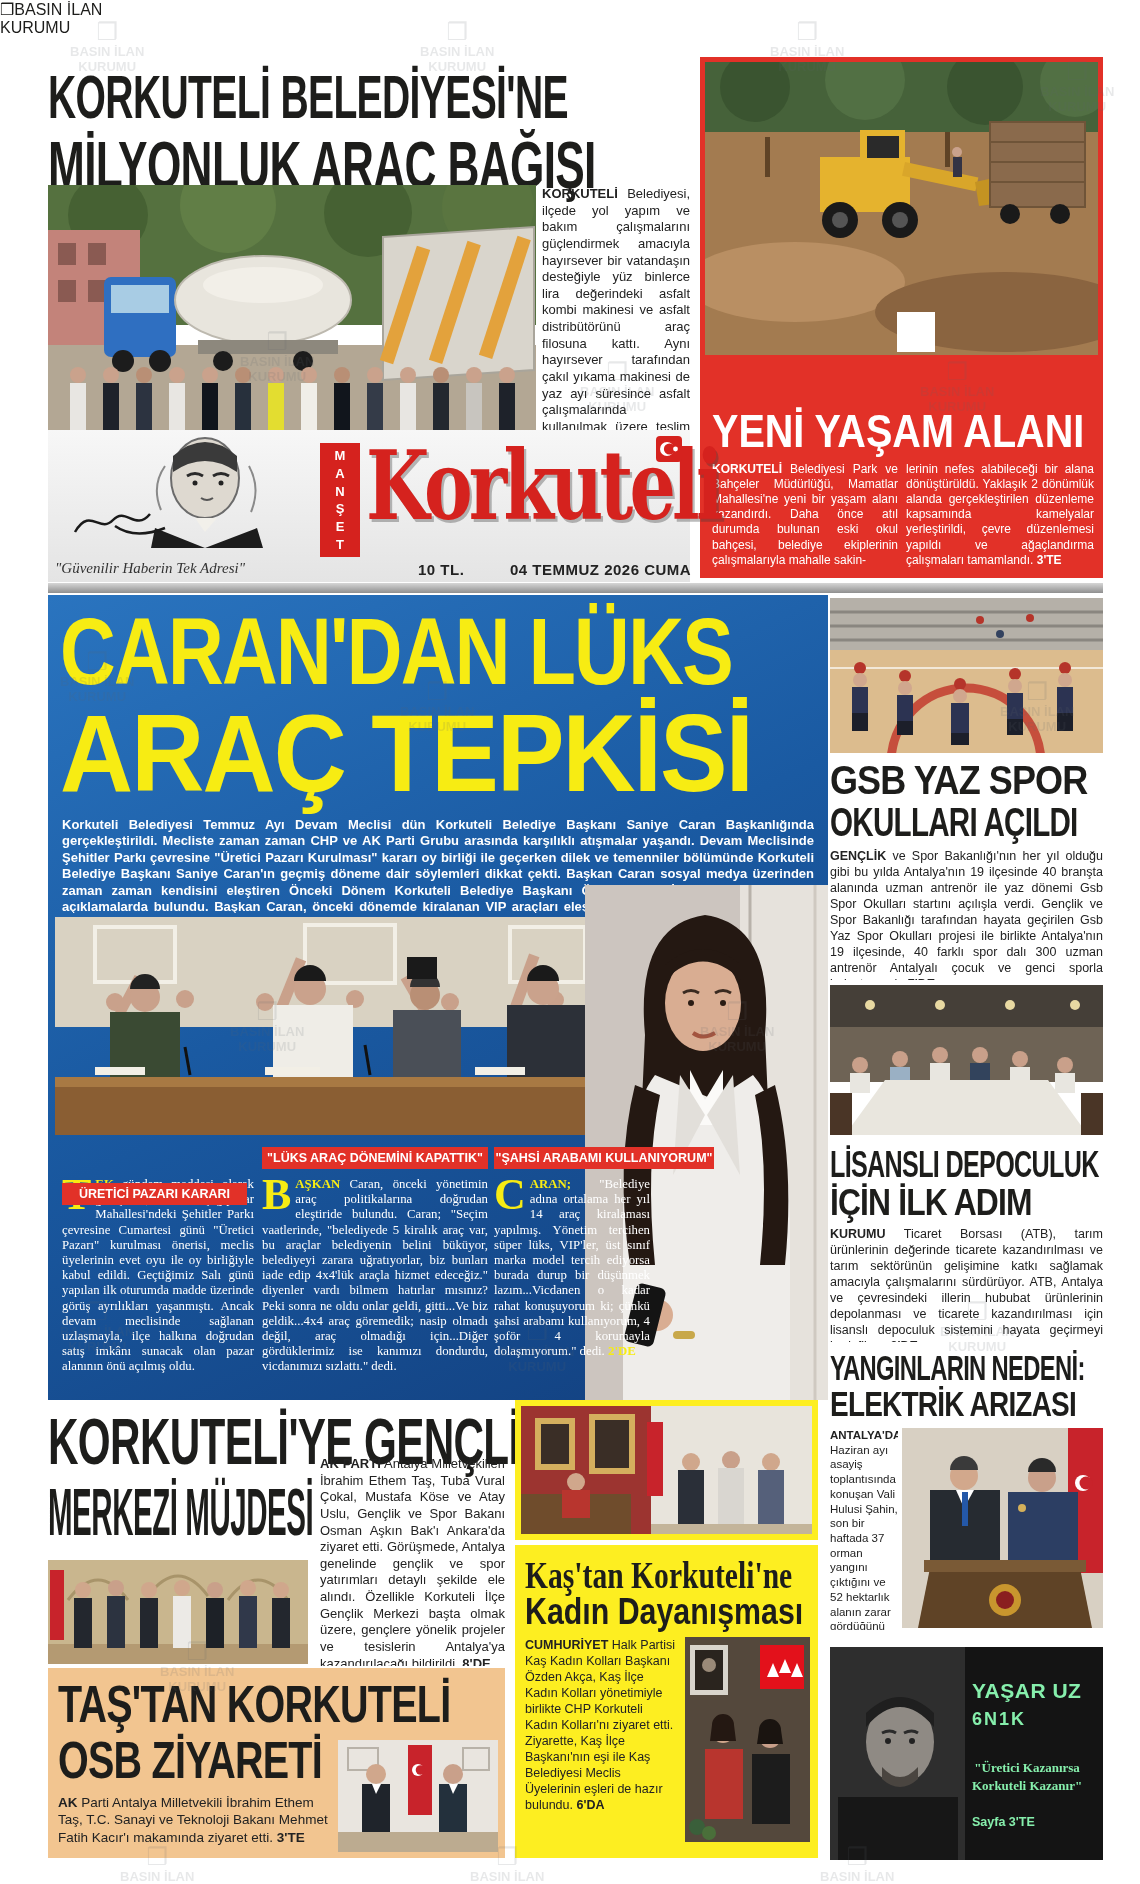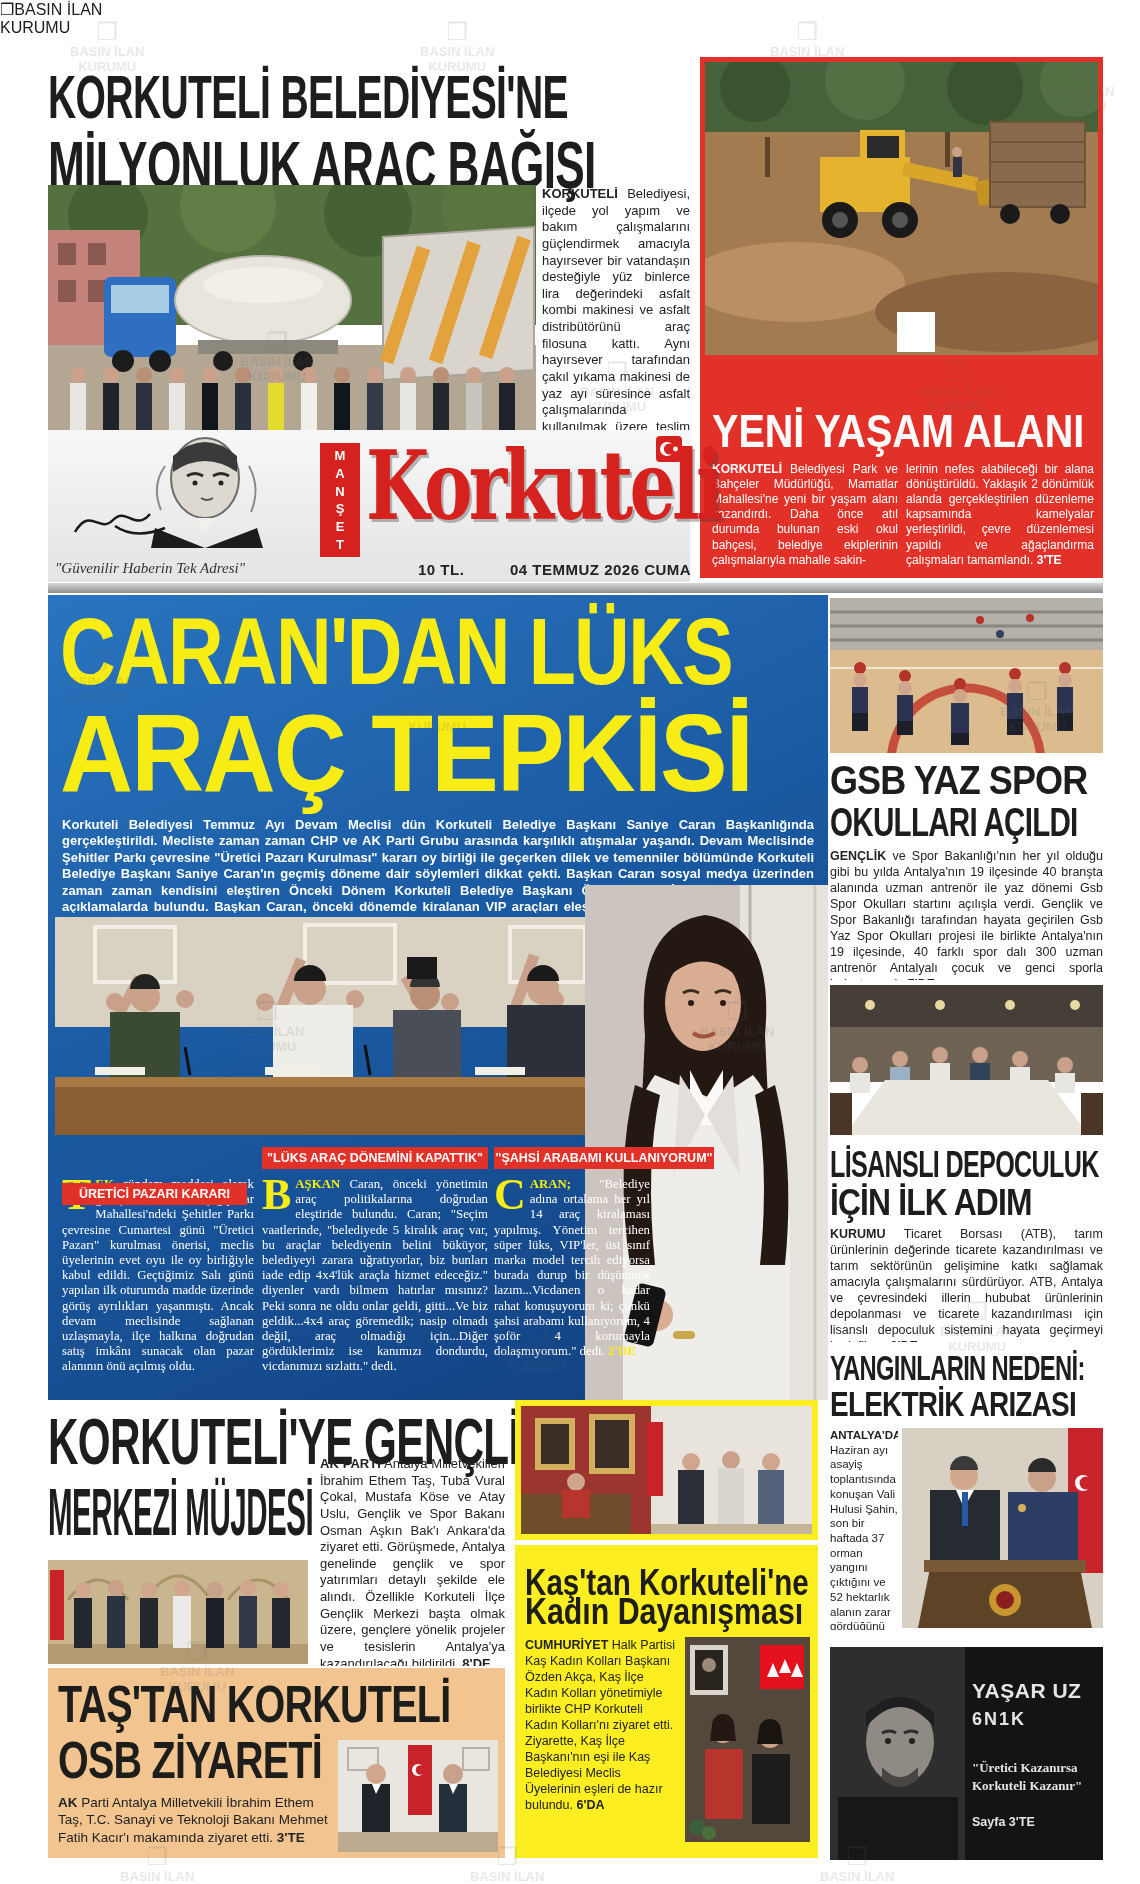--- a/index.html
+++ b/index.html
@@ -38,21 +38,21 @@
   .manset span{color:#fff;font-weight:bold;font-size:13px;line-height:13px;}
   .tagline{font-family:"Liberation Serif",serif;font-style:italic;font-size:15px;color:#333;}
   .dateline{font-size:15px;color:#222;font-weight:bold;letter-spacing:.5px;}
   
   .blk-hl{font-weight:bold;color:#1d1d1b;line-height:1;letter-spacing:-1px;}
   
   .orangebox{background:#f2c590;}
   .yellowbox{background:#fdee21;}
   .yellowframe{border:6px solid #fdee21;}
   .blackbox{background:#141414;}
-  .wtxt{color:#e5e5e5;}
+  .wtxt{color:#86efac;text-align:center;}
   
   .wm{position:absolute;z-index:40;opacity:.14;color:#5d646b;font-weight:bold;font-size:13px;
       line-height:15px;text-align:center;pointer-events:none;}
   .wm .cube{display:block;font-size:24px;line-height:24px;font-weight:normal;}
   .graybar{background:linear-gradient(#d6d6d6,#8f8f8f);}
 </style>
 </head>
 <body>
 
 <div id="page">
@@ -617,21 +617,21 @@
       <circle cx="170" cy="56" r="9" fill="#d0a78c"></circle>
         <rect x="157" y="64" width="26" height="60" fill="#2a2f38"></rect>
       <circle cx="210" cy="54" r="9" fill="#c9a08a"></circle>
         <rect x="197" y="62" width="26" height="62" fill="#d9d6d0"></rect>
       <circle cx="250" cy="56" r="9" fill="#d0a78c"></circle>
         <rect x="237" y="64" width="26" height="60" fill="#55607a"></rect>
       <rect x="130" y="118" width="161" height="10" fill="#c3b49a"></rect>
     </svg>
   </div>
   <div class="abs yellowbox" style="left:515px;top:1545px;width:303px;height:313px;">
-    <div class="abs hl" style="left:10px;top:19px;font-size:37px;letter-spacing:0;">
+    <div class="abs hl" style="left:10px;top:12px;font-size:37px;letter-spacing:0;font-family:Liberation Serif, serif;">
       <span class="nowrap" style="transform:scaleX(0.80);">Kaş'tan Korkuteli'ne</span>
     </div>
     <div class="abs hl" style="left:10px;top:48px;font-size:37px;letter-spacing:0;">
       <span class="nowrap" style="transform:scaleX(0.82);">Kadın Dayanışması</span>
     </div>
     <div class="abs body-txt" style="left:10px;top:92px;width:152px;height:212px;font-size:12.5px;text-align:left;">
       <span class="lead">CUMHURİYET</span><span> Halk Partisi Kaş Kadın Kolları Başkanı Özden Akça, Kaş İlçe Kadın Kolları yönetimiyle birlikte CHP Korkuteli Kadın Kolları'nı ziyaret etti. Ziyarette, Kaş İlçe Başkanı'nın eşi ile Kaş Belediyesi Meclis Üyelerinin eşleri de hazır bulundu.</span>
       <span class="pref">6'DA</span>
     </div>
     <div class="photo" style="left:170px;top:92px;width:125px;height:205px;">

